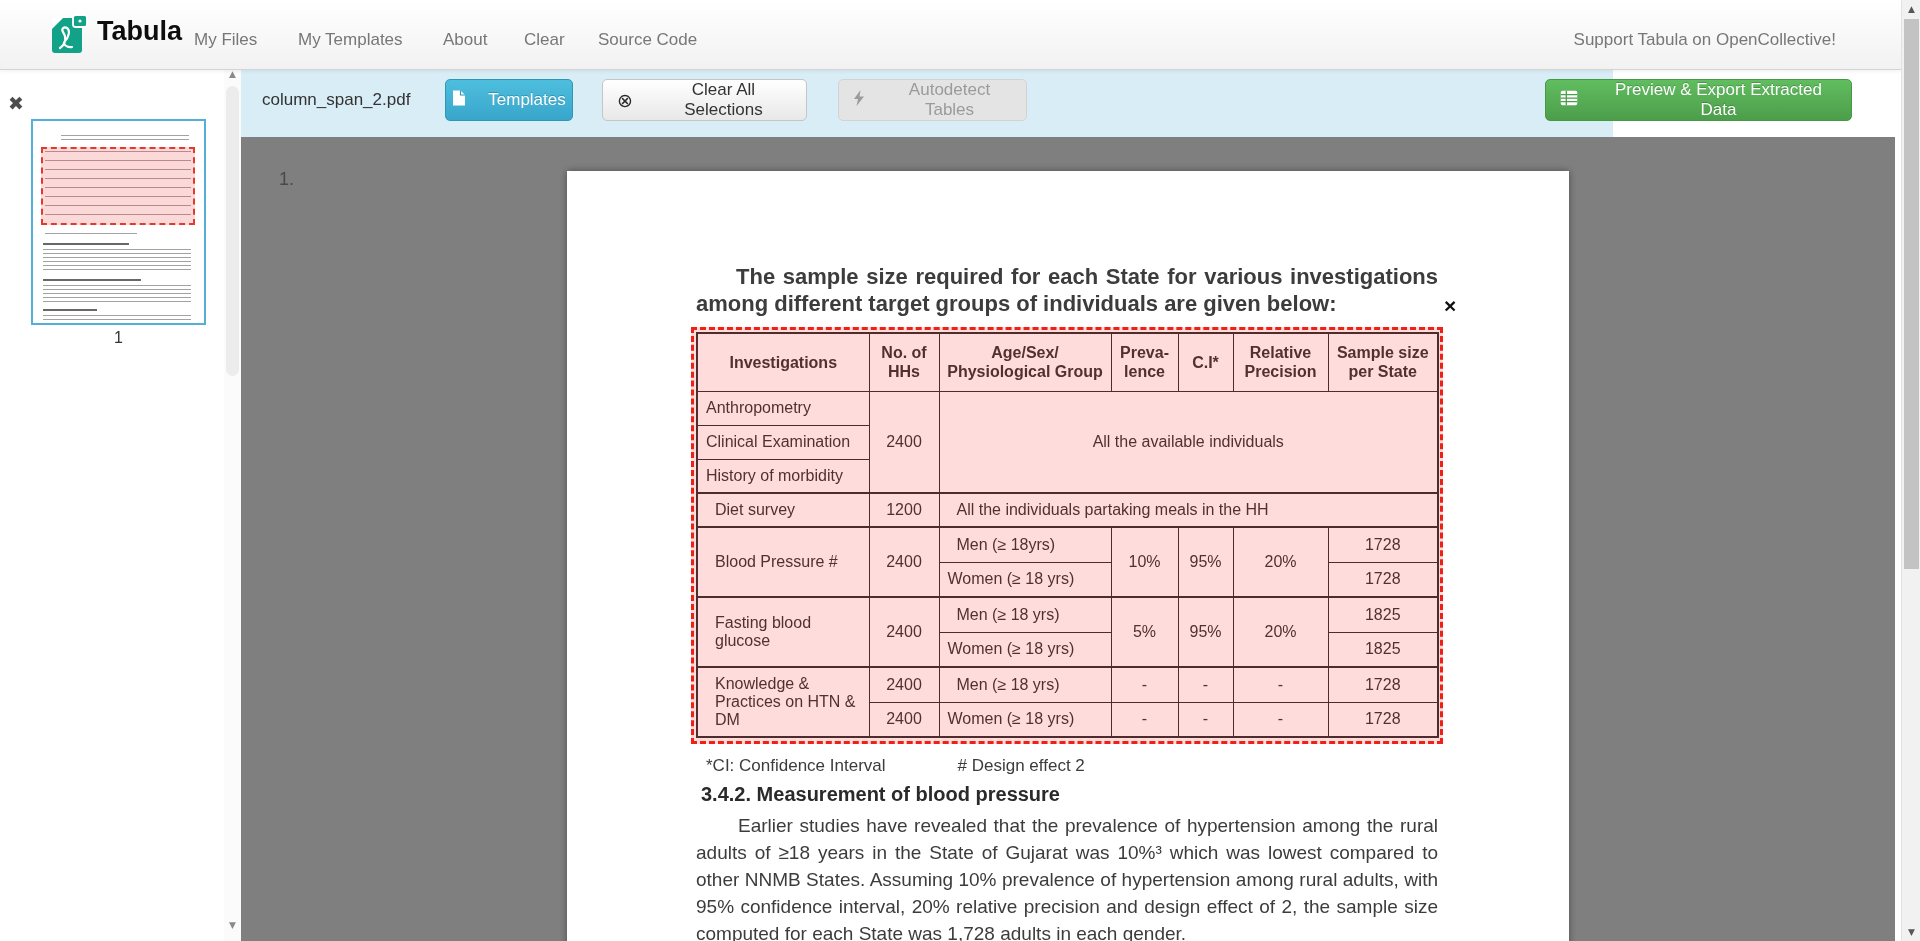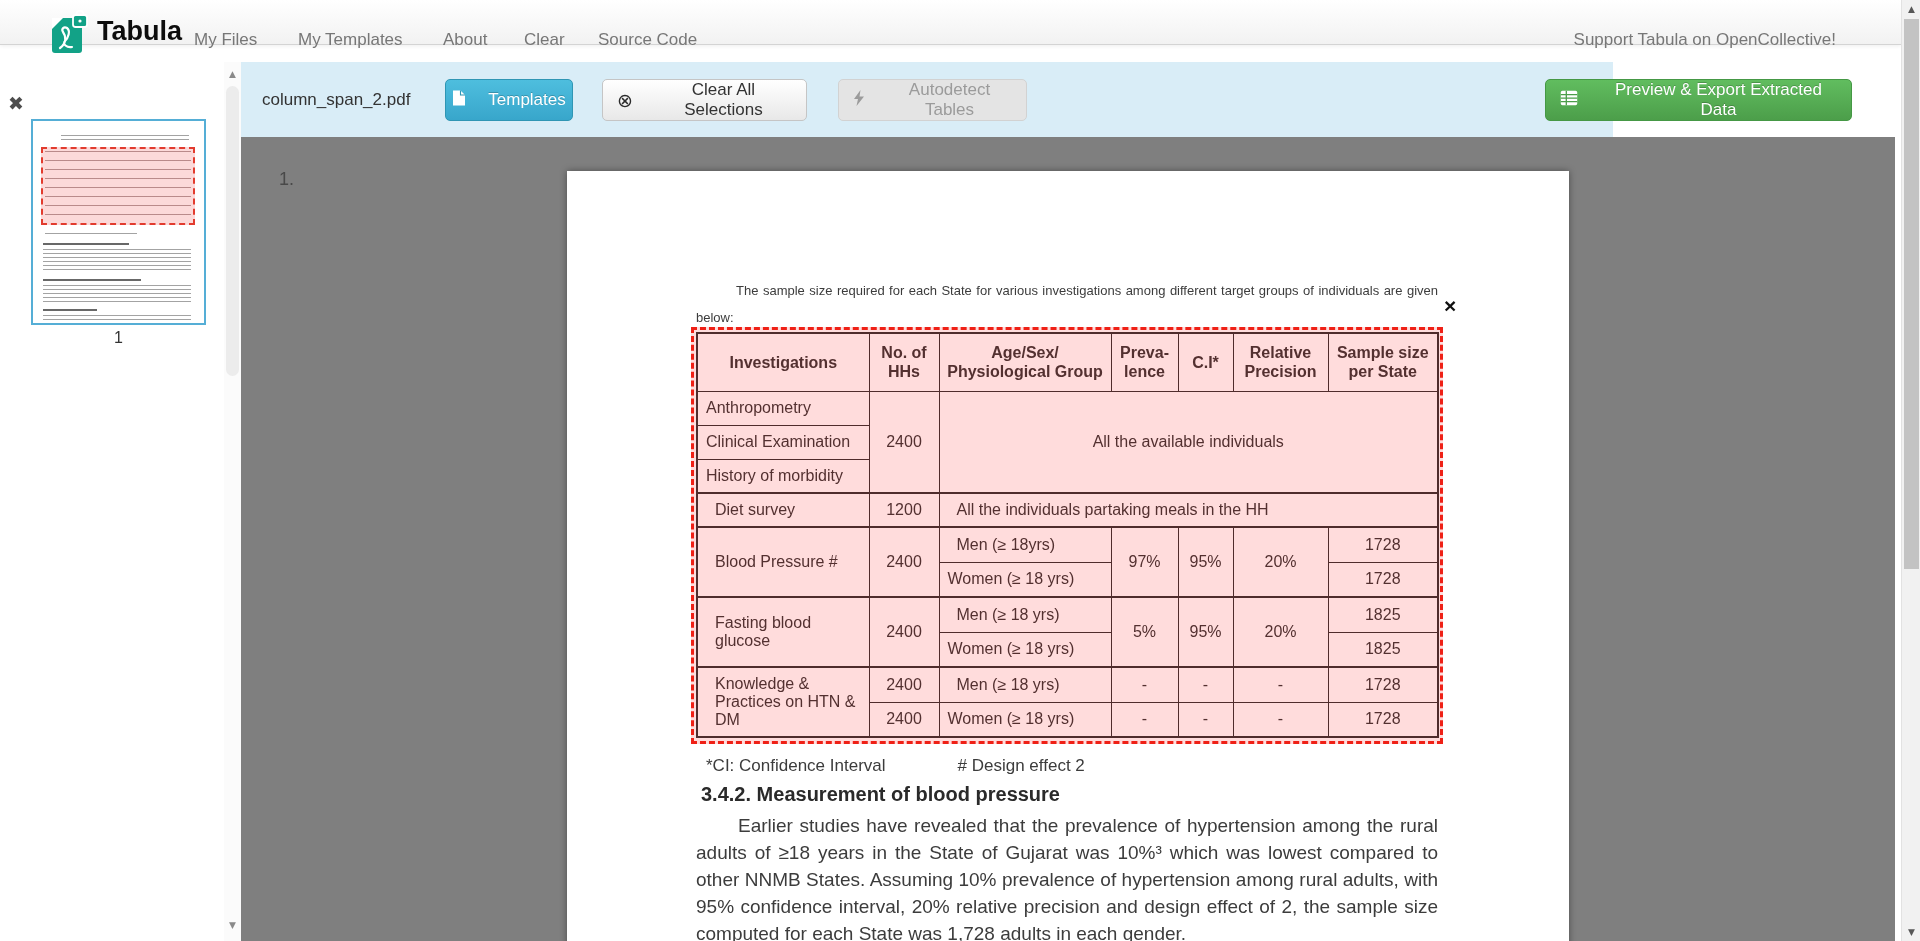--- a/index.html
+++ b/index.html
@@ -1,20 +1,20 @@
 <!DOCTYPE html>
 <html><head>
 <meta charset="utf-8">
 <style>
   * { margin:0; padding:0; box-sizing:border-box; }
   body { font-family:"Liberation Sans", sans-serif; }
   #app { position:relative; width:1920px; height:941px; background:#fff; overflow:hidden; }
 
   
-  .navbar { position:absolute; left:0; top:0; width:1901px; height:45px;
+  .navbar { position:absolute; left:0; top:0; width:1901px; height:70px;
     background:linear-gradient(180deg,#ffffff,#f2f2f2); border-bottom:1px solid #d4d4d4;
     box-shadow:0 1px 4px rgba(0,0,0,.07); z-index:5; }
   .brand-icon { position:absolute; left:51px; top:9px; width:38px; height:45px; }
   .brand-text { position:absolute; left:97px; top:16px; font-size:27px; font-weight:bold; color:#0d0d0d; }
   .nav-link { position:absolute; top:30px; font-size:17px; color:#777; cursor:pointer; text-decoration:none; }
   .nl-0 { left:194px; } .nl-1 { left:298px; } .nl-2 { left:443px; } .nl-3 { left:524px; } .nl-4 { left:598px; }
   .support-link { position:absolute; right:65px; top:30px; font-size:17px; color:#777; cursor:pointer; }
 
   
   .toolbar { position:absolute; left:241px; top:62px; width:1372px; height:75px; background:#d9edf7; }
@@ -50,22 +50,22 @@
   .ss-arrow { position:absolute; left:0; width:17px; text-align:center; font-size:9px; color:#8a8a8a; cursor:pointer;
     font-family:"DejaVu Sans",sans-serif; }
   .ss-up { top:7px; } .ss-down { bottom:11px; }
   .ss-thumb { position:absolute; left:2px; top:24px; width:13px; height:290px; background:#ececec; border-radius:7px; cursor:pointer; }
 
   
   .workspace { position:absolute; left:241px; top:137px; width:1654px; height:804px; background:#7f7f7f; overflow:hidden; }
   .page-marker { position:absolute; left:38px; top:32px; font-size:18px; color:#494949; }
   .pdf-page { position:absolute; left:326px; top:34px; width:1002px; height:1100px; background:#fff;
     box-shadow:0 0 7px rgba(0,0,0,.4); cursor:crosshair; }
-  .doc-intro { position:absolute; left:129px; top:106px; width:742px; font-size:13px; line-height:27px;
-    color:#3c3c3c; text-align:justify; text-indent:40px; }
+  .doc-intro { position:absolute; left:129px; top:92px; width:742px; font-size:22px; line-height:27px;
+    color:#3c3c3c; text-align:justify; text-indent:40px;font-weight:bold; }
   .doc-table { position:absolute; left:129px; top:161px; width:741px; border-collapse:collapse;
     table-layout:fixed; border:2px solid #2e2e2e; }
   .doc-table td, .doc-table th { border:1px solid #2e2e2e; font-size:16px; color:#333; padding:0 8px; overflow:hidden; }
   .doc-table th { font-weight:bold; text-align:center; line-height:19px; padding:0 4px; }
   .doc-table .c { text-align:center; padding:0 2px; }
   .prewrap { white-space:pre-line; }
   .thick td { border-top-width:2px;padding-left:17px; }
   .selection { position:absolute; left:124px; top:156px; width:752px; height:417px;
     border:3px dashed #ef2016; background:rgba(255,35,35,.16); cursor:move; }
   .selection-close { position:absolute; left:877px; top:124px; font-size:21px; font-weight:bold; color:#101010;
@@ -210,21 +210,21 @@
         </tr>
         <tr class="thick" style="height:34px">
           <td>Diet survey</td>
           <td class="c">1200</td>
           <td colspan="5">All the individuals partaking meals in the HH</td>
         </tr>
         <tr class="thick" style="height:35px">
           <td rowspan="2">Blood Pressure #</td>
           <td class="c" rowspan="2">2400</td>
           <td>Men (≥ 18yrs)</td>
-          <td class="c" rowspan="2">97%</td>
+          <td class="c" rowspan="2">10%</td>
           <td class="c" rowspan="2">95%</td>
           <td class="c" rowspan="2">20%</td>
           <td class="c">1728</td>
         </tr>
         <tr style="height:35px">
           <td>Women (≥ 18 yrs)</td>
           <td class="c">1728</td>
         </tr>
         <tr class="thick" style="height:35px">
           <td rowspan="2">Fasting blood glucose</td>

